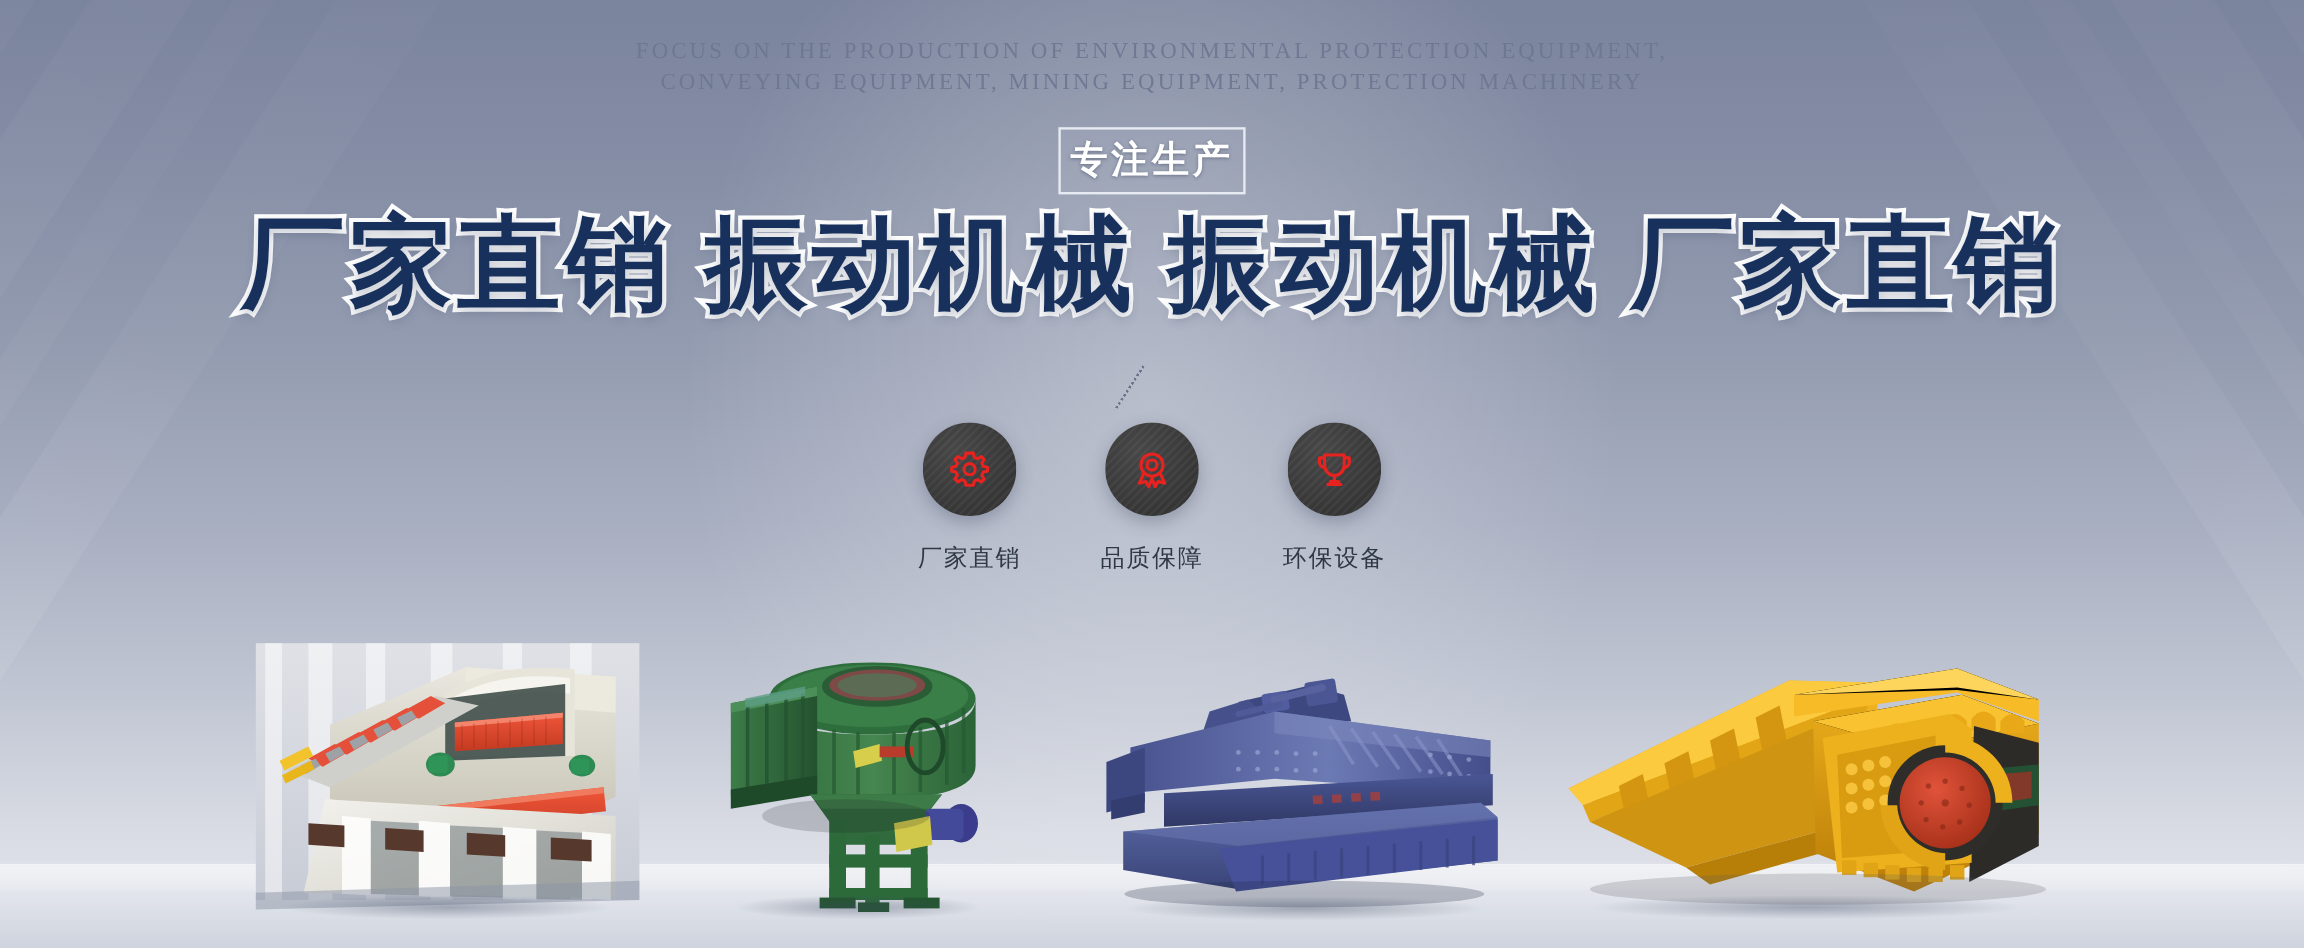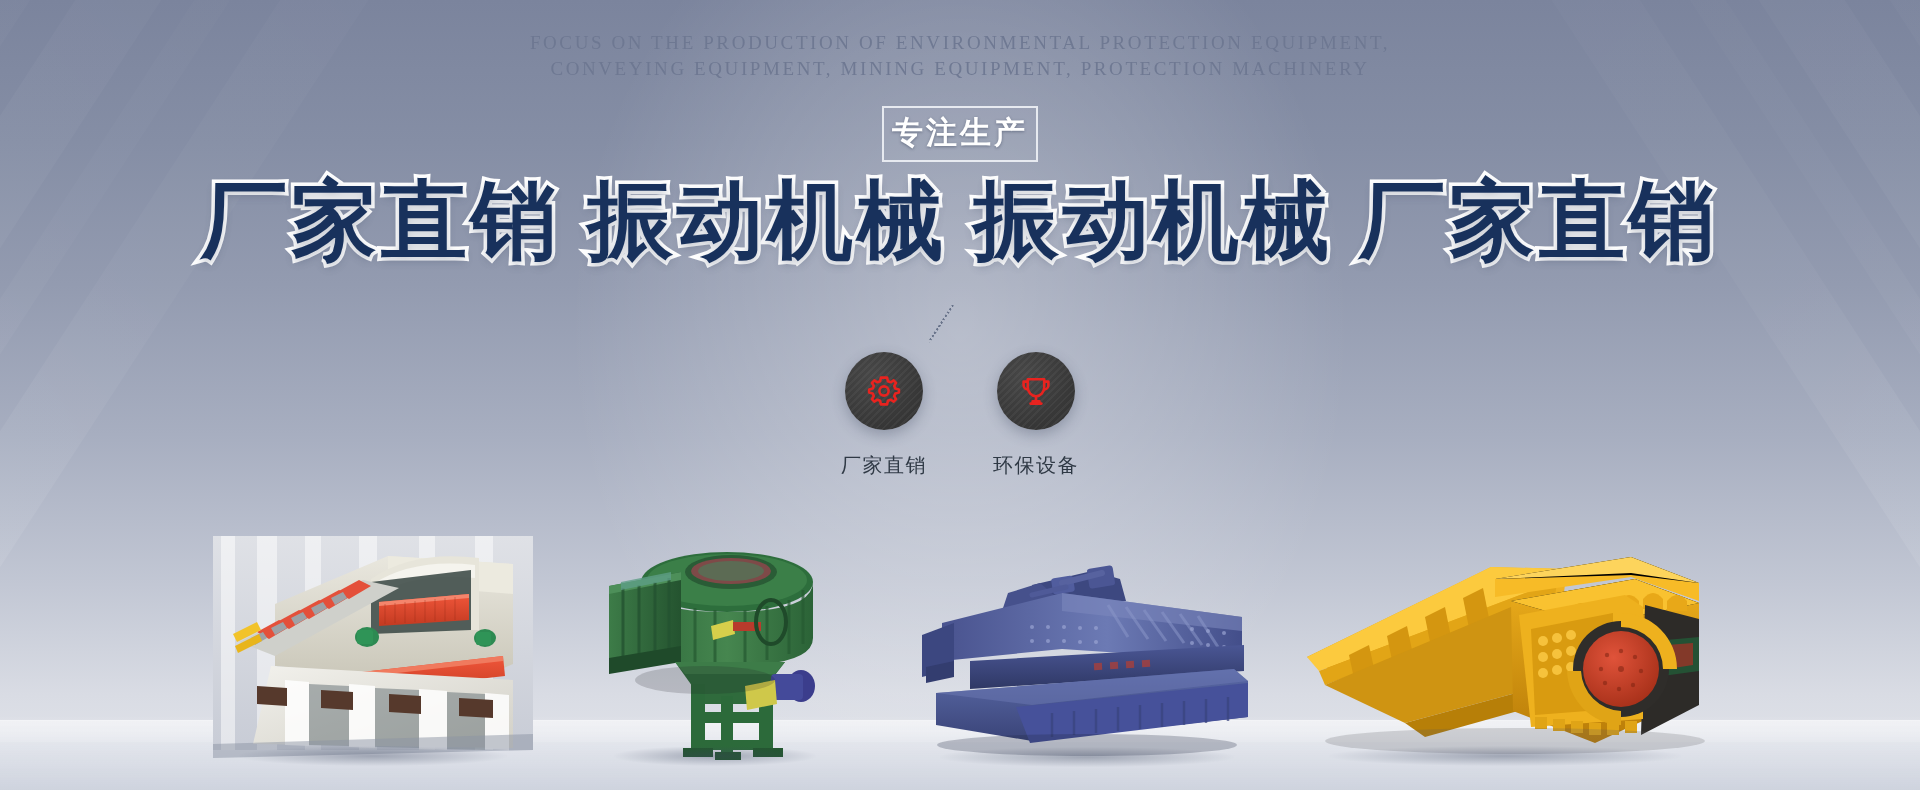--- a/index.html
+++ b/index.html
@@ -214,20 +214,31 @@
     <div class="feature">
       <div class="feature-circle">
         <svg width="40" height="40" viewBox="0 0 40 40" fill="none" stroke="#e8231f" stroke-width="2.6" stroke-linejoin="round">
           <path d="M20 6.6 L23.1 6.6 L23.9 10.2 L26.6 11.3 L29.7 9.4 L32.1 11.8 L30.2 14.9 L31.3 17.6 L34.9 18.4 L34.9 21.6 L31.3 22.4 L30.2 25.1 L32.1 28.2 L29.7 30.6 L26.6 28.7 L23.9 29.8 L23.1 33.4 L16.9 33.4 L16.1 29.8 L13.4 28.7 L10.3 30.6 L7.9 28.2 L9.8 25.1 L8.7 22.4 L5.1 21.6 L5.1 18.4 L8.7 17.6 L9.8 14.9 L7.9 11.8 L10.3 9.4 L13.4 11.3 L16.1 10.2 L16.9 6.6 Z"></path>
           <circle cx="20" cy="20" r="4.6"></circle>
         </svg>
       </div>
       <div class="feature-label">厂家直销</div>
     </div>
 
+    <div class="feature">
+      <div class="feature-circle">
+        <svg width="40" height="40" viewBox="0 0 40 40" fill="none" stroke="#e8231f" stroke-width="2.6" stroke-linejoin="round" stroke-linecap="round">
+          <circle cx="20" cy="16.5" r="9.2"></circle>
+          <circle cx="20" cy="16.5" r="4.2"></circle>
+          <path d="M13.3 23.2 L9.4 31.6 L14.9 30.3 L17.3 34.6 L20 27.8"></path>
+          <path d="M26.7 23.2 L30.6 31.6 L25.1 30.3 L22.7 34.6 L20 27.8"></path>
+        </svg>
+      </div>
+      <div class="feature-label">品质保障</div>
+    </div>
 
     <div class="feature">
       <div class="feature-circle">
         <svg width="40" height="40" viewBox="0 0 40 40" fill="none" stroke="#e8231f" stroke-width="2.6" stroke-linejoin="round" stroke-linecap="round">
           <path d="M11.8 8.2 H28.2 V16.2 C28.2 21.4 24.5 25.2 20 25.2 C15.5 25.2 11.8 21.4 11.8 16.2 Z"></path>
           <path d="M11.8 10.6 H7.6 V14.2 C7.6 16.6 9.4 18.4 11.8 18.4"></path>
           <path d="M28.2 10.6 H32.4 V14.2 C32.4 16.6 30.6 18.4 28.2 18.4"></path>
           <path d="M20 25.2 V30.4"></path>
           <path d="M14.6 32.6 H25.4"></path>
           <path d="M16.6 30.4 H23.4 V32.6 H16.6 Z"></path>

